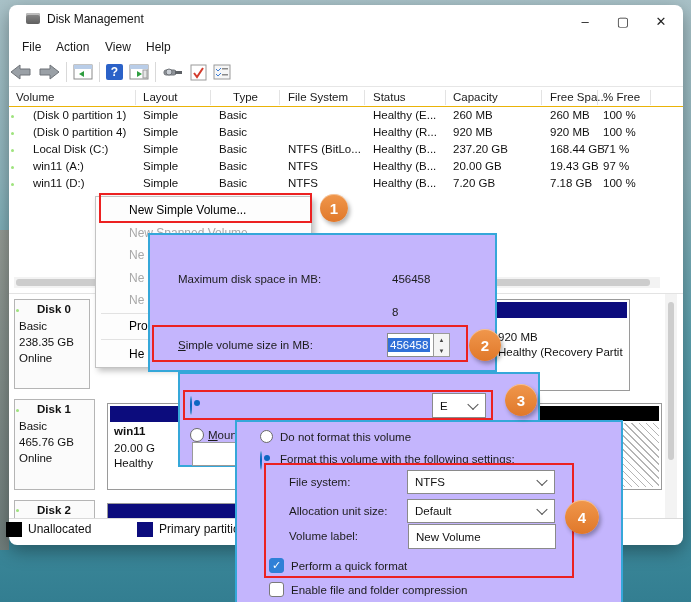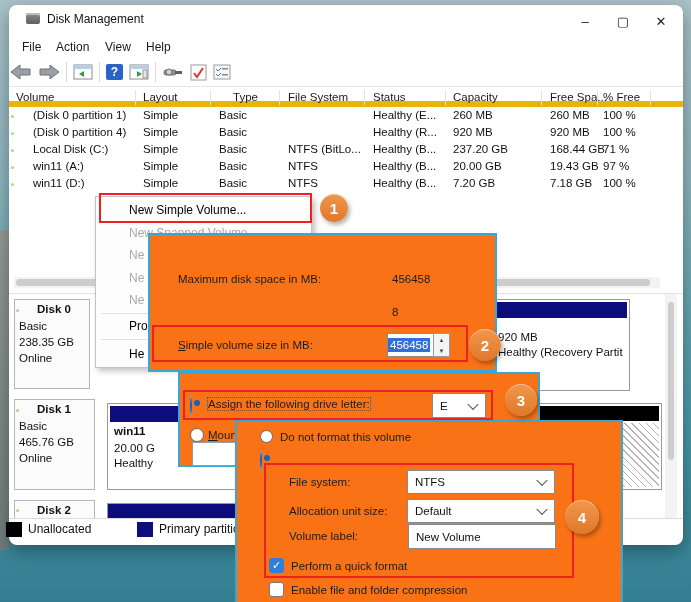--- a/index.html
+++ b/index.html
@@ -36,21 +36,21 @@
   .hatch{background:repeating-linear-gradient(45deg,#ffffff 0 4px,#b5b5b5 4px 5px);}
   .sb-track{background:#f3f3f3;}
   .sb-thumb{background:#cdcdcd;border-radius:3px;}
   
   #ctxmenu{left:95px;top:196px;width:217px;height:172px;background:#fdfdfd;border:1px solid #c3c3c3;
      box-shadow:3px 3px 6px rgba(0,0,0,.25);z-index:20;}
   .mi{position:absolute;left:33px;font-size:12px;white-space:nowrap;}
   .mi-dis{color:#a8a8a8;}
   .msep{position:absolute;left:5px;width:205px;height:1px;background:#e2e2e2;}
   
-  .dlg{background:#f97316;border:2px solid #35a7d9;}
+  .dlg{background:#c4b5fd;border:2px solid #35a7d9;}
   .dlbl{font-size:11.5px;color:#1c1c1c;white-space:nowrap;}
   .ul-first::first-letter{text-decoration:underline;}
   .combo{background:#fff;border:1px solid #8a8a8a;font-size:11.5px;color:#111;display:flex;align-items:center;padding-left:7px;}
   .chev{position:absolute;right:8px;top:50%;width:7px;height:7px;border-right:1.5px solid #555;border-bottom:1.5px solid #555;
         transform:translateY(-70%) rotate(45deg);}
   .radio{width:14px;height:14px;border-radius:50%;border:1px solid #6a6a6a;background:#fff;}
   .radio-on{border:1px solid #0d66c2;}
   .radio-on:after{content:"";position:absolute;left:3px;top:3px;width:6px;height:6px;border-radius:50%;background:#0d66c2;}
   .radio-on{position:relative;background:#fff;box-shadow:inset 0 0 0 2px #0d66c2;}
   .cb{width:15px;height:15px;border:1px solid #7a7a7a;border-radius:3px;background:#fff;}
@@ -138,21 +138,21 @@
         <rect x="1" y="1" width="16" height="14" fill="#f6f6f6" stroke="#9a9a9a"></rect>
         <path d="M3 5 l2 2 l3-3" stroke="#3a7bd5" fill="none"></path>
         <rect x="9" y="4" width="6" height="1.5" fill="#8a8a8a"></rect>
         <path d="M3 10 l2 2 l3-3" stroke="#3a7bd5" fill="none"></path>
         <rect x="9" y="10" width="6" height="1.5" fill="#8a8a8a"></rect>
       </svg>
     </span>
 </div>
 <div class="abs" style="left:9px;top:86px;width:674px;height:1px;background:#e6e6e6;z-index:2"></div>
 
-<div class="abs" style="left:9px;top:88px;width:674px;height:19px;border-bottom:6px solid #eab308;z-index:2">
+<div class="abs" style="left:9px;top:88px;width:674px;height:19px;border-bottom:1px solid #eab308;z-index:2">
   <span class="abs hdr" style="left:7px;top:3px">Volume</span>
   <span class="abs hdr" style="left:134px;top:3px">Layout</span>
   <span class="abs hdr" style="left:224px;top:3px">Type</span>
   <span class="abs hdr" style="left:279px;top:3px">File System</span>
   <span class="abs hdr" style="left:364px;top:3px">Status</span>
   <span class="abs hdr" style="left:444px;top:3px">Capacity</span>
   <span class="abs hdr" style="left:541px;top:3px">Free Spa...</span>
   <span class="abs hdr" style="left:594px;top:3px">% Free</span>
   <i class="abs colline" style="left:126px;top:2px;height:15px"></i>
     <i class="abs colline" style="left:201px;top:2px;height:15px"></i>
@@ -294,34 +294,34 @@
     <span class="seltext" style="font-size:11.5px;padding:1px 2px">456458</span>
   </div>
   <div class="abs spin" style="left:283px;top:98px;width:17px;height:24px">
     <div>▲</div>
     <div>▼</div>
   </div>
 </div>
 
 <div class="abs dlg" style="left:178px;top:372px;width:362px;height:95px;z-index:40">
   <span class="abs radio radio-on" style="left:10px;top:23px"></span>
-  <span class="abs dlbl focus-dotted" style="left:28px;top:24px">Assign the following drive letter:</span>
   <div class="abs combo" style="left:252px;top:19px;width:54px;height:25px">
     <span>E</span>
     <i class="chev"></i>
   </div>
   <span class="abs radio" style="left:10px;top:54px"></span>
   <span class="abs dlbl ul-first" style="left:28px;top:55px">Mount in t</span>
   <div class="abs" style="left:12px;top:68px;width:44px;height:24px;border:1px solid #9a9a9a;background:#fff"></div>
 </div>
 
 <div class="abs dlg" style="left:235px;top:420px;width:388px;height:182px;border-bottom:none;z-index:50">
   <span class="abs radio" style="left:23px;top:8px;width:13px;height:13px"></span>
   <span class="abs dlbl" style="left:43px;top:9px">Do not format this volume</span>
   <span class="abs radio radio-on" style="left:23px;top:30px;width:13px;height:13px"></span>
+  <span class="abs dlbl" style="left:43px;top:31px">Format this volume with the following settings:</span>
 
   <span class="abs dlbl" style="left:52px;top:54px">File system:</span>
   <div class="abs combo" style="left:170px;top:48px;width:148px;height:24px">
     <span>NTFS</span>
     <i class="chev"></i>
   </div>
 
   <span class="abs dlbl" style="left:52px;top:83px">Allocation unit size:</span>
   <div class="abs combo" style="left:170px;top:77px;width:148px;height:24px">
     <span>Default</span>

